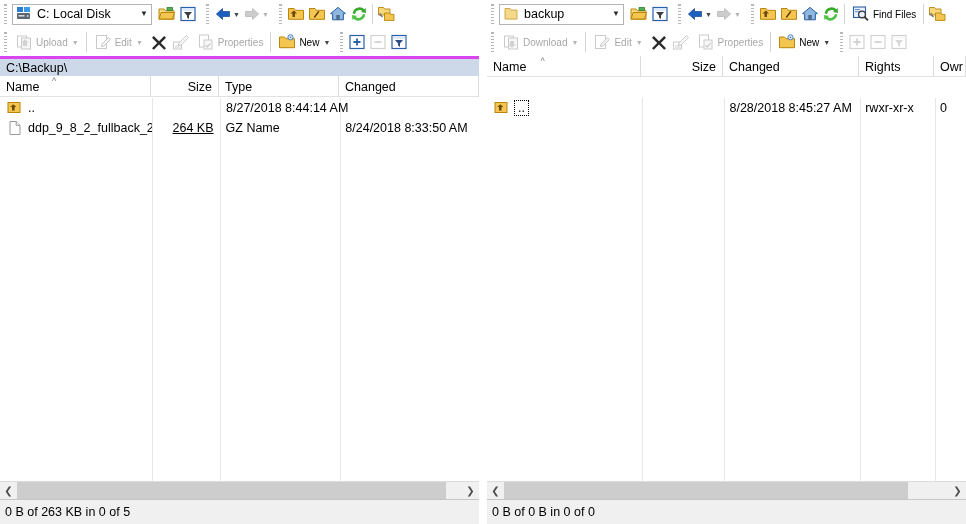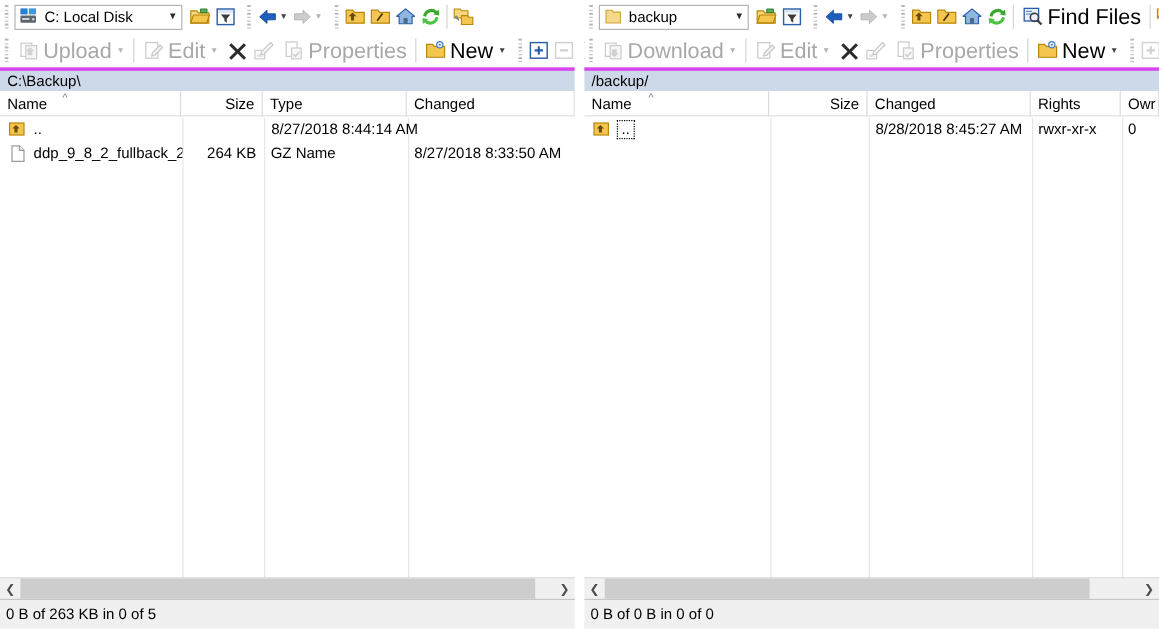--- a/index.html
+++ b/index.html
@@ -48,21 +48,21 @@
   .combo .lbl { font-size: 12.5px; margin-left: 5px; color: #000; white-space: nowrap; }
   .combo .arrow {
     margin-left: auto; width: 14px; text-align: center;
     font-size: 8px; color: #2b2b2b; line-height: 1;
   }
 
   .tbtn {
     height: 24px; display: flex; align-items: center; flex: none;
     padding: 0 2px; gap: 3px; border: 1px solid transparent;
   }
-  .tbtn .t { font-size: 18px; white-space: nowrap; }
+  .tbtn .t { font-size: 10px; white-space: nowrap; }
   .tbtn.dis .t { color: #a8a8a8; }
   .caret { font-size: 7px; color: #444; padding: 0 3px 0 1px; }
   .caret.dis { color: #b5b5b5; }
 
   .ico { width: 18px; height: 18px; flex: none; display: block; }
   .ico.sm { width: 16px; height: 16px; }
   .ico.dis { opacity: .38; filter: grayscale(1); }
 
   
   .pathbar {
@@ -89,21 +89,21 @@
   .listwrap {
     position: absolute; left: 0; top: 98px; width: 479px; bottom: 43px;
     background: #fff; border-left: 1px solid #ffffff;
   }
   .row { height: 20px; display: flex; align-items: center; position: relative; }
   .cell {
     height: 20px; display: flex; align-items: center;
     font-size: 12.5px; color: #000; padding: 0 6px; overflow: hidden;
     white-space: nowrap;
   }
-  .cell.r { justify-content: flex-end; }
+  .cell.r { justify-content: flex-end; text-decoration: underline; }
   .namecell { display: flex; align-items: center; gap: 5px; padding-left: 6px; }
   .focusbox { outline: 1px dotted #000; outline-offset: 0; padding: 0 3px; }
 
   
   .vline { position: absolute; top: 0; bottom: 0; width: 1px; background: #e6e6e6; }
 
   
   .hscroll {
     position: absolute; left: 0; bottom: 25px; width: 479px; height: 18px;
     background: #f0f0f0; border-top: 1px solid #dcdcdc; display: flex; align-items: center;
@@ -346,21 +346,21 @@
           <span class="ico sm">
             <svg viewBox="0 0 16 16" width="16" height="16">
               <path d="M3 1.5h6.2L13 5.3v9.2H3z" fill="#fff" stroke="#9a9a9a" stroke-width="1"></path>
               <path d="M9.2 1.5V5.3H13" fill="#f2f2f2" stroke="#9a9a9a" stroke-width="1"></path>
             </svg>
           </span>
           <span>ddp_9_8_2_fullback_2...</span>
         </div>
         <div class="cell r" style="width:68px">264 KB</div>
         <div class="cell" style="width:120px">GZ Name</div>
-        <div class="cell" style="width:140px">8/27/2018  8:33:50 AM</div>
+        <div class="cell" style="width:140px">8/24/2018  8:33:50 AM</div>
       </div>
     </div>
 
     <div class="hscroll">
       <div class="sbbtn">❮</div>
       <div class="sbtrack">
         <div class="sbthumb" style="left:0px;width:429px"></div>
       </div>
       <div class="sbbtn">❯</div>
     </div>
@@ -546,23 +546,20 @@
       </span>
       <span class="ico dis" style="margin-left:3px">
         <svg viewBox="0 0 18 18" width="18" height="18">
           <rect x="2" y="2.5" width="14" height="13" fill="#fff" stroke="#8a8a8a" stroke-width="1.2"></rect>
           <rect x="2.8" y="3.3" width="12.4" height="2.4" fill="#ededed"></rect>
           <path d="M5 7h8l-3 3.6V14l-2-1.4v-2z" fill="#9a9a9a"></path>
         </svg>
       </span>
     </div>
 
-    <div class="pathbar">
-      <span>/backup/</span>
-    </div>
 
     <div class="hdr">
       <div class="hcell" style="width:154px">
         <span class="sortmark">^</span>
         <span>Name</span>
       </div>
       <div class="hcell r" style="width:82px">
         <span>Size</span>
       </div>
       <div class="hcell" style="width:136px">

